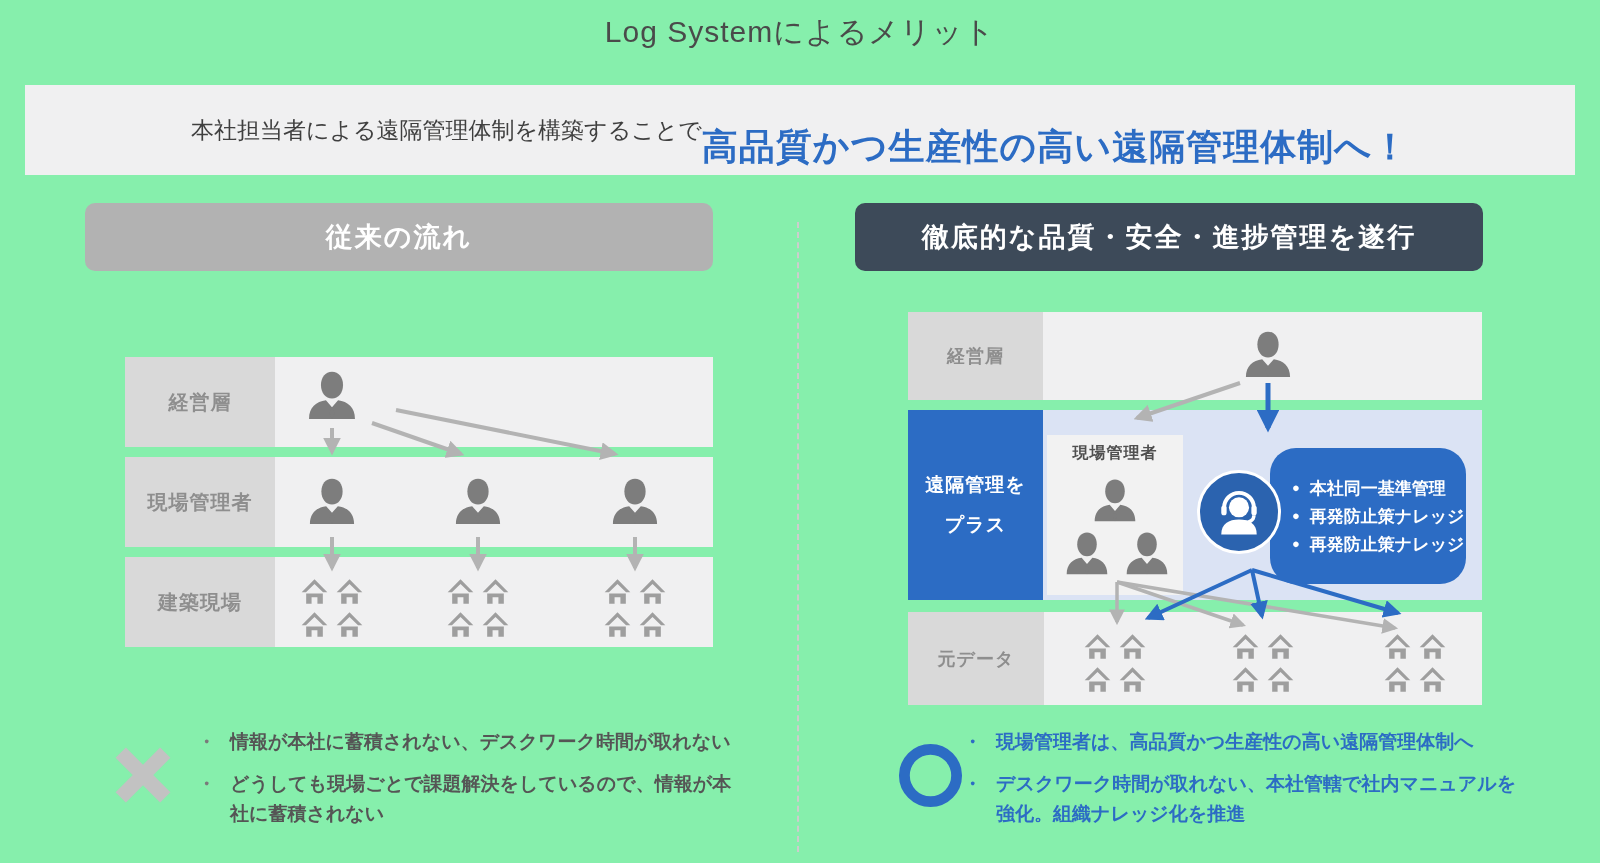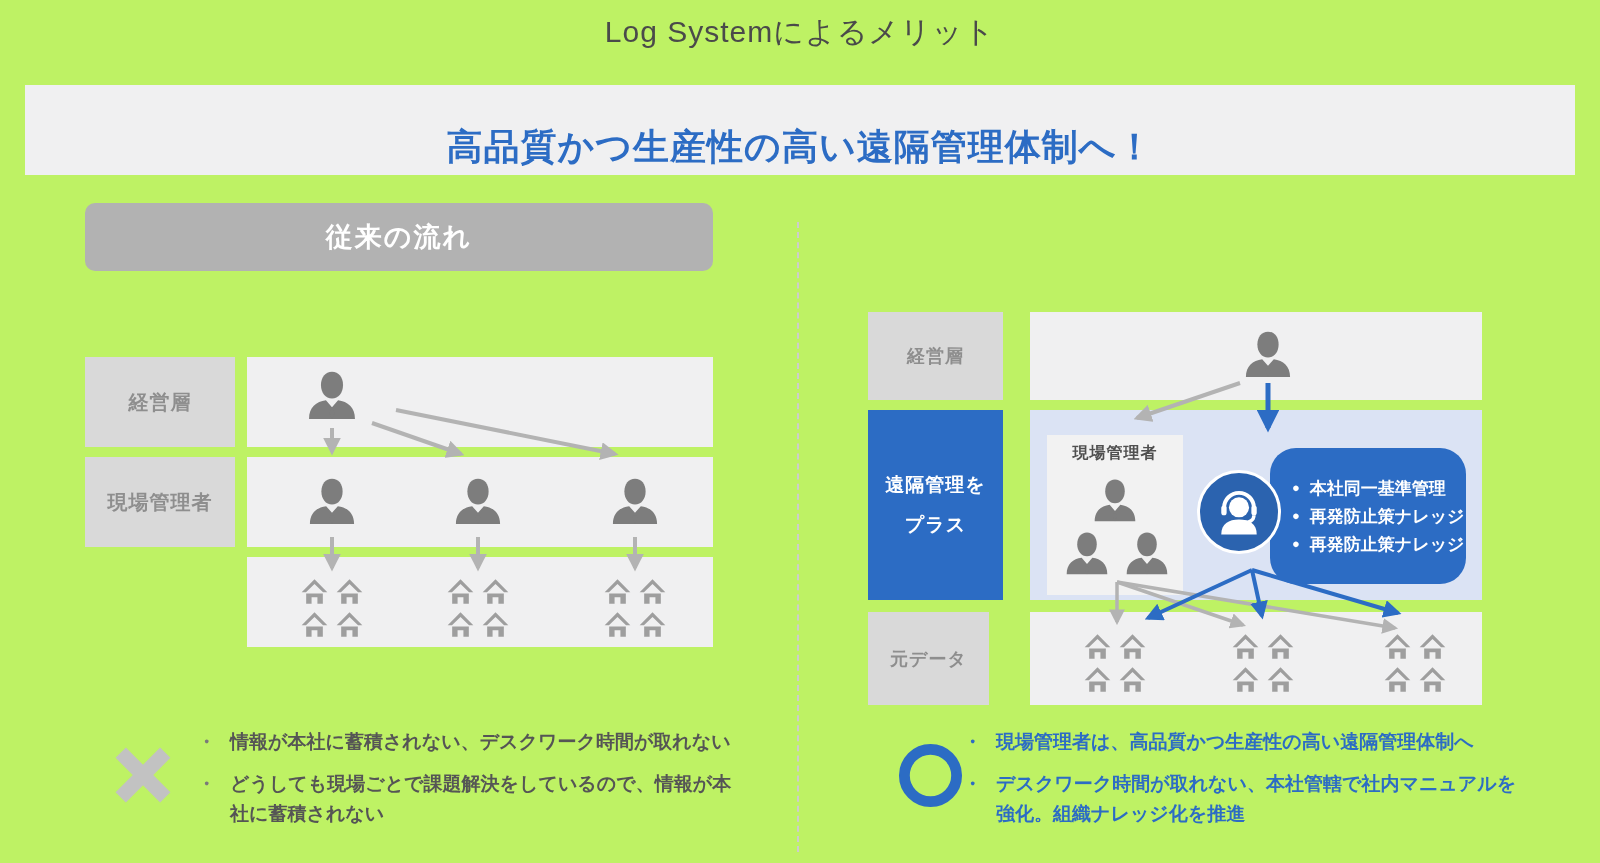--- a/index.html
+++ b/index.html
@@ -13,41 +13,41 @@
     --band-blue:#dbe3f4;
     --icon-gray:#7d7d7d;
     --house-gray:#9e9e9e;
     --arrow-gray:#b3b3b3;
     --cross-gray:#c2c2c2;
     --body-text:#555555;
   }
   *{box-sizing:border-box;margin:0;padding:0;}
   html,body{background:#ffffff;}
   body{font-family:"Liberation Sans","DejaVu Sans",sans-serif;}
-  .page{position:relative;width:1600px;height:863px;background:#bef264;overflow:hidden;}
+  .page{position:relative;width:1600px;height:863px;background:#86efac;overflow:hidden;}
 
   .title{position:absolute;left:0;top:12px;width:100%;text-align:center;
          font-size:30px;color:#4a4a4a;font-weight:500;letter-spacing:1px;}
 
   .banner{position:absolute;left:25px;top:85px;width:1550px;height:90px;background:var(--band-gray);
           display:flex;align-items:center;justify-content:center;white-space:nowrap;}
   .banner-lead{font-size:23px;color:#3f3f3f;}
   .banner-hl{font-size:36px;font-weight:800;color:var(--accent-blue);letter-spacing:1px;margin-top:35px;}
 
   .vdivider{position:absolute;left:797px;top:222px;height:630px;width:0;
             border-left:2px dashed #cdcdcd;}
 
   .hdr{position:absolute;height:68px;border-radius:10px;display:flex;align-items:center;justify-content:center;
        color:#ffffff;font-size:27px;font-weight:700;letter-spacing:2px;}
   .hdr-gray{background:var(--gray-header);}
   .hdr-dark{background:var(--dark-header);}
 
   .label-box{position:absolute;background:var(--label-gray-bg);display:flex;flex-direction:column;
              align-items:center;justify-content:center;color:var(--label-gray-text);
-             font-size:20px;font-weight:600;letter-spacing:1px;text-align:center;}
+             font-size:20px;font-weight:600;letter-spacing:1px;text-align:center;margin-left:40px;}
   .label-box.blue{background:var(--accent-blue);color:#ffffff;font-size:19px;font-weight:700;gap:14px;}
 
   .band{position:absolute;background:var(--band-gray);}
   .band.blue{background:var(--band-blue);}
 
   .icon{position:absolute;display:block;}
   .person{color:var(--icon-gray);}
   .houses{position:absolute;display:grid;grid-template-columns:repeat(2,27px);gap:6px 8px;}
   .houses svg{width:27px;height:27px;color:var(--house-gray);display:block;}
 
@@ -105,38 +105,42 @@
       <path d="M0,0 L10,5 L0,10 Z" fill="#2c6cc4"></path>
     </marker>
   </defs>
 </svg>
 
 <div class="page">
 
   <div class="title">Log Systemによるメリット</div>
 
   <div class="banner">
+    <span class="banner-lead">本社担当者による遠隔管理体制を構築することで</span>
       <span class="banner-hl">高品質かつ生産性の高い遠隔管理体制へ！</span>
   </div>
 
   <div class="vdivider"></div>
 
   <div class="hdr hdr-gray" style="left:85px;top:203px;width:628px;">
     <span>従来の流れ</span>
   </div>
 
   <div class="band" style="left:247px;top:357px;width:466px;height:90px;"></div>
   <div class="band" style="left:247px;top:457px;width:466px;height:90px;"></div>
   <div class="band" style="left:247px;top:557px;width:466px;height:90px;"></div>
 
   <div class="label-box" style="left:85px;top:357px;width:150px;height:90px;">
     <span>経営層</span>
   </div>
   <div class="label-box" style="left:85px;top:457px;width:150px;height:90px;">
     <span>現場管理者</span>
+  </div>
+  <div class="label-box" style="left:85px;top:557px;width:150px;height:90px;">
+    <span>建築現場</span>
   </div>
 
   <svg class="icon person" style="left:306px;top:370px;width:52px;height:52px;">
       <use href="#sym-person" fill="currentColor"></use>
     </svg>
   <svg class="icon person" style="left:307px;top:477px;width:50px;height:50px;">
       <use href="#sym-person" fill="currentColor"></use>
     </svg>
   <svg class="icon person" style="left:453px;top:477px;width:50px;height:50px;">
       <use href="#sym-person" fill="currentColor"></use>
@@ -199,33 +203,36 @@
 
   <svg class="verdict" style="left:112px;top:744px;width:62px;height:62px;" viewBox="0 0 64 64">
     <line x1="9" y1="9" x2="55" y2="55" stroke="#c2c2c2" stroke-width="15"></line>
     <line x1="55" y1="9" x2="9" y2="55" stroke="#c2c2c2" stroke-width="15"></line>
   </svg>
   <ul class="points gray-points" style="left:197px;top:727px;width:548px;">
     <li>情報が本社に蓄積されない、デスクワーク時間が取れない</li>
     <li>どうしても現場ごとで課題解決をしているので、情報が本社に蓄積されない</li>
   </ul>
 
+  <div class="hdr hdr-dark" style="left:855px;top:203px;width:628px;">
+    <span>徹底的な品質・安全・進捗管理を遂行</span>
+  </div>
 
   <div class="band" style="left:1030px;top:312px;width:452px;height:88px;"></div>
   <div class="band blue" style="left:1030px;top:410px;width:452px;height:190px;"></div>
   <div class="band" style="left:1030px;top:612px;width:452px;height:93px;"></div>
 
   <div class="label-box" style="left:868px;top:312px;width:135px;height:88px;font-size:18px;">
     <span>経営層</span>
   </div>
   <div class="label-box blue" style="left:868px;top:410px;width:135px;height:190px;">
     <div>遠隔管理を</div>
     <div>プラス</div>
   </div>
-  <div class="label-box" style="left:868px;top:612px;width:121px;height:93px;font-size:18px;">
+  <div class="label-box" style="left:868px;top:612px;width:136px;height:93px;font-size:18px;">
     <span>元データ</span>
   </div>
 
   <svg class="icon person" style="left:1243px;top:330px;width:50px;height:50px;">
       <use href="#sym-person" fill="currentColor"></use>
     </svg>
 
   <div class="sm-box" style="left:1047px;top:435px;width:136px;height:160px;">
     <div class="sm-label">現場管理者</div>
   </div>

